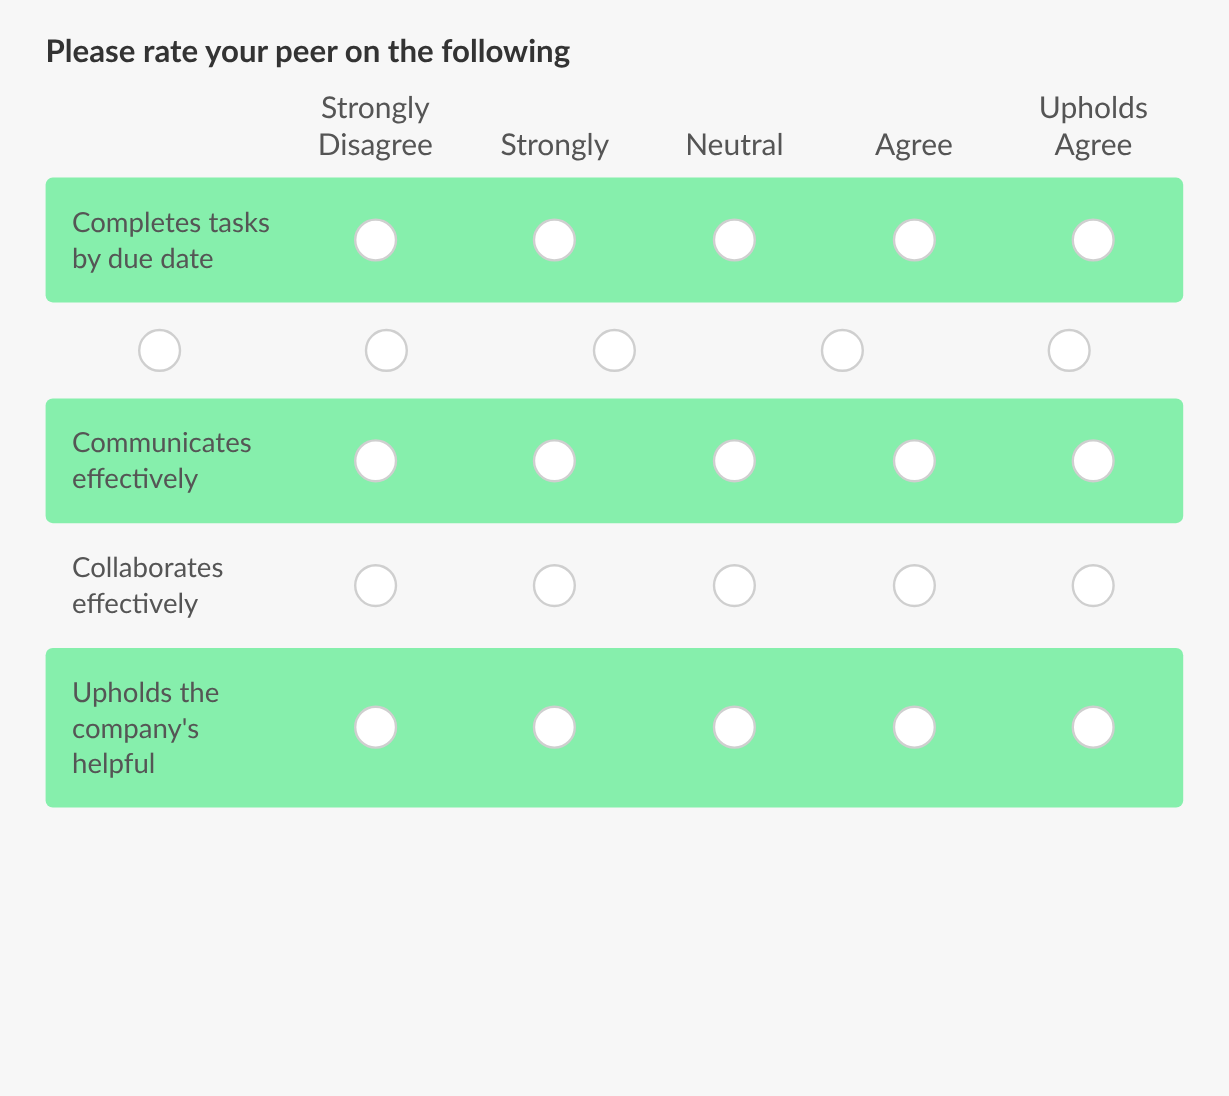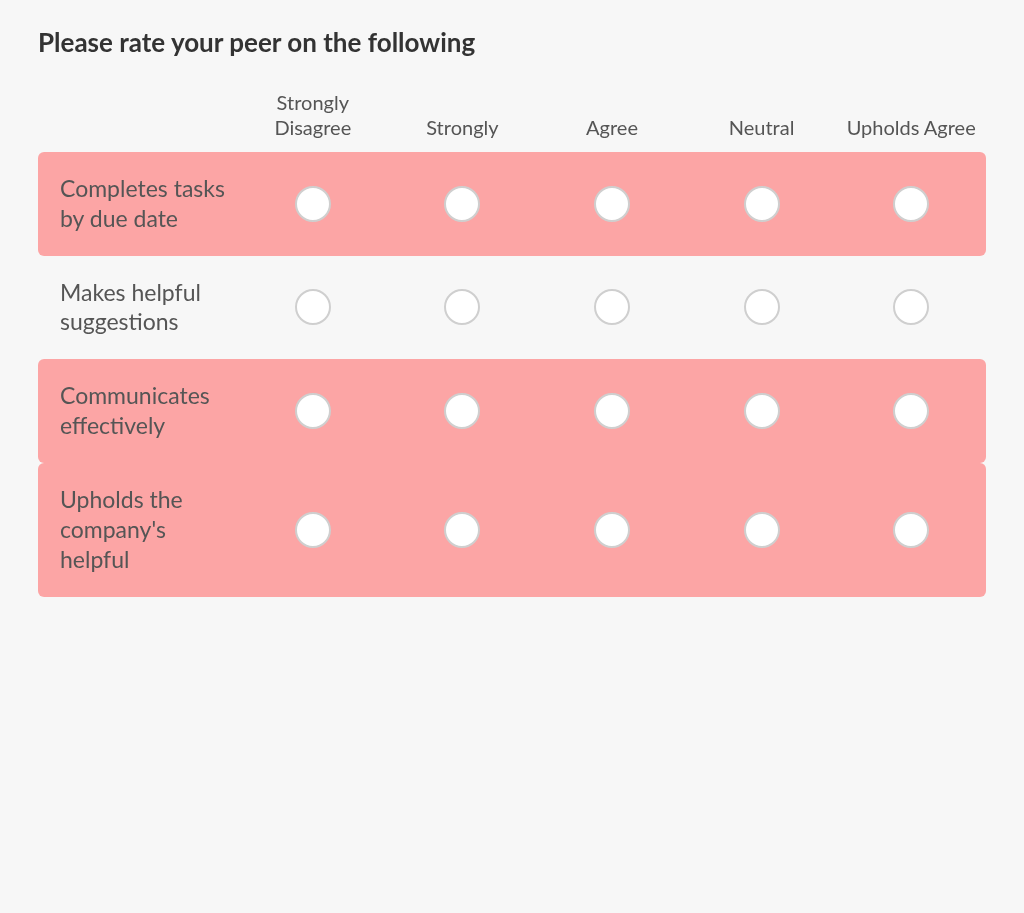--- a/index.html
+++ b/index.html
@@ -15,50 +15,50 @@
       overflow: hidden;
       color: #555;
     }
     .container {
       padding: 26px 38px 0 38px;
     }
     h2.question-title {
       font-size: 26px;
       font-weight: 700;
       color: #333;
-      margin-bottom: 30px;
+      margin-bottom: 14px;
       line-height: 1.3;
     }
     .matrix {
       width: 100%;
     }
     .header-row {
       display: flex;
       align-items: flex-end;
       padding-bottom: 12px;
     }
     .label-spacer {
       flex: 0 0 200px;
     }
     .col-head {
       flex: 1;
       text-align: center;
-      font-size: 20px;
+      font-size: 25px;
       color: #555;
       line-height: 1.25;
       padding: 0 4px;
     }
     .matrix-row {
       display: flex;
       align-items: center;
       padding: 22px 0;
       border-radius: 6px;
     }
     .matrix-row.shaded {
-      background: #fca5a5;
+      background: #86efac;
     }
     .row-label {
       flex: 0 0 200px;
       padding: 0 10px 0 22px;
       font-size: 23px;
       color: #555;
       line-height: 1.3;
       word-break: break-word;
     }
     .radio-cell {
@@ -81,22 +81,22 @@
 
 <div class="container">
   <h2 class="question-title">Please rate your peer on the following</h2>
 
   <div class="matrix">
 
     <div class="header-row">
       <div class="label-spacer"></div>
       <div class="col-head">Strongly Disagree</div>
       <div class="col-head">Strongly</div>
+      <div class="col-head">Neutral</div>
       <div class="col-head">Agree</div>
-      <div class="col-head">Neutral</div>
       <div class="col-head">Upholds Agree</div>
     </div>
 
     <div class="matrix-row shaded">
       <div class="row-label">Completes tasks by due date</div>
       <div class="radio-cell">
           <div class="radio-circle"></div>
         </div>
       <div class="radio-cell">
           <div class="radio-circle"></div>
@@ -106,21 +106,20 @@
         </div>
       <div class="radio-cell">
           <div class="radio-circle"></div>
         </div>
       <div class="radio-cell">
           <div class="radio-circle"></div>
         </div>
     </div>
 
     <div class="matrix-row">
-      <div class="row-label">Makes helpful suggestions</div>
       <div class="radio-cell">
           <div class="radio-circle"></div>
         </div>
       <div class="radio-cell">
           <div class="radio-circle"></div>
         </div>
       <div class="radio-cell">
           <div class="radio-circle"></div>
         </div>
       <div class="radio-cell">
@@ -143,20 +142,38 @@
           <div class="radio-circle"></div>
         </div>
       <div class="radio-cell">
           <div class="radio-circle"></div>
         </div>
       <div class="radio-cell">
           <div class="radio-circle"></div>
         </div>
     </div>
 
+    <div class="matrix-row">
+      <div class="row-label">Collaborates effectively</div>
+      <div class="radio-cell">
+          <div class="radio-circle"></div>
+        </div>
+      <div class="radio-cell">
+          <div class="radio-circle"></div>
+        </div>
+      <div class="radio-cell">
+          <div class="radio-circle"></div>
+        </div>
+      <div class="radio-cell">
+          <div class="radio-circle"></div>
+        </div>
+      <div class="radio-cell">
+          <div class="radio-circle"></div>
+        </div>
+    </div>
 
     <div class="matrix-row shaded">
       <div class="row-label">Upholds the company's helpful</div>
       <div class="radio-cell">
           <div class="radio-circle"></div>
         </div>
       <div class="radio-cell">
           <div class="radio-circle"></div>
         </div>
       <div class="radio-cell">

